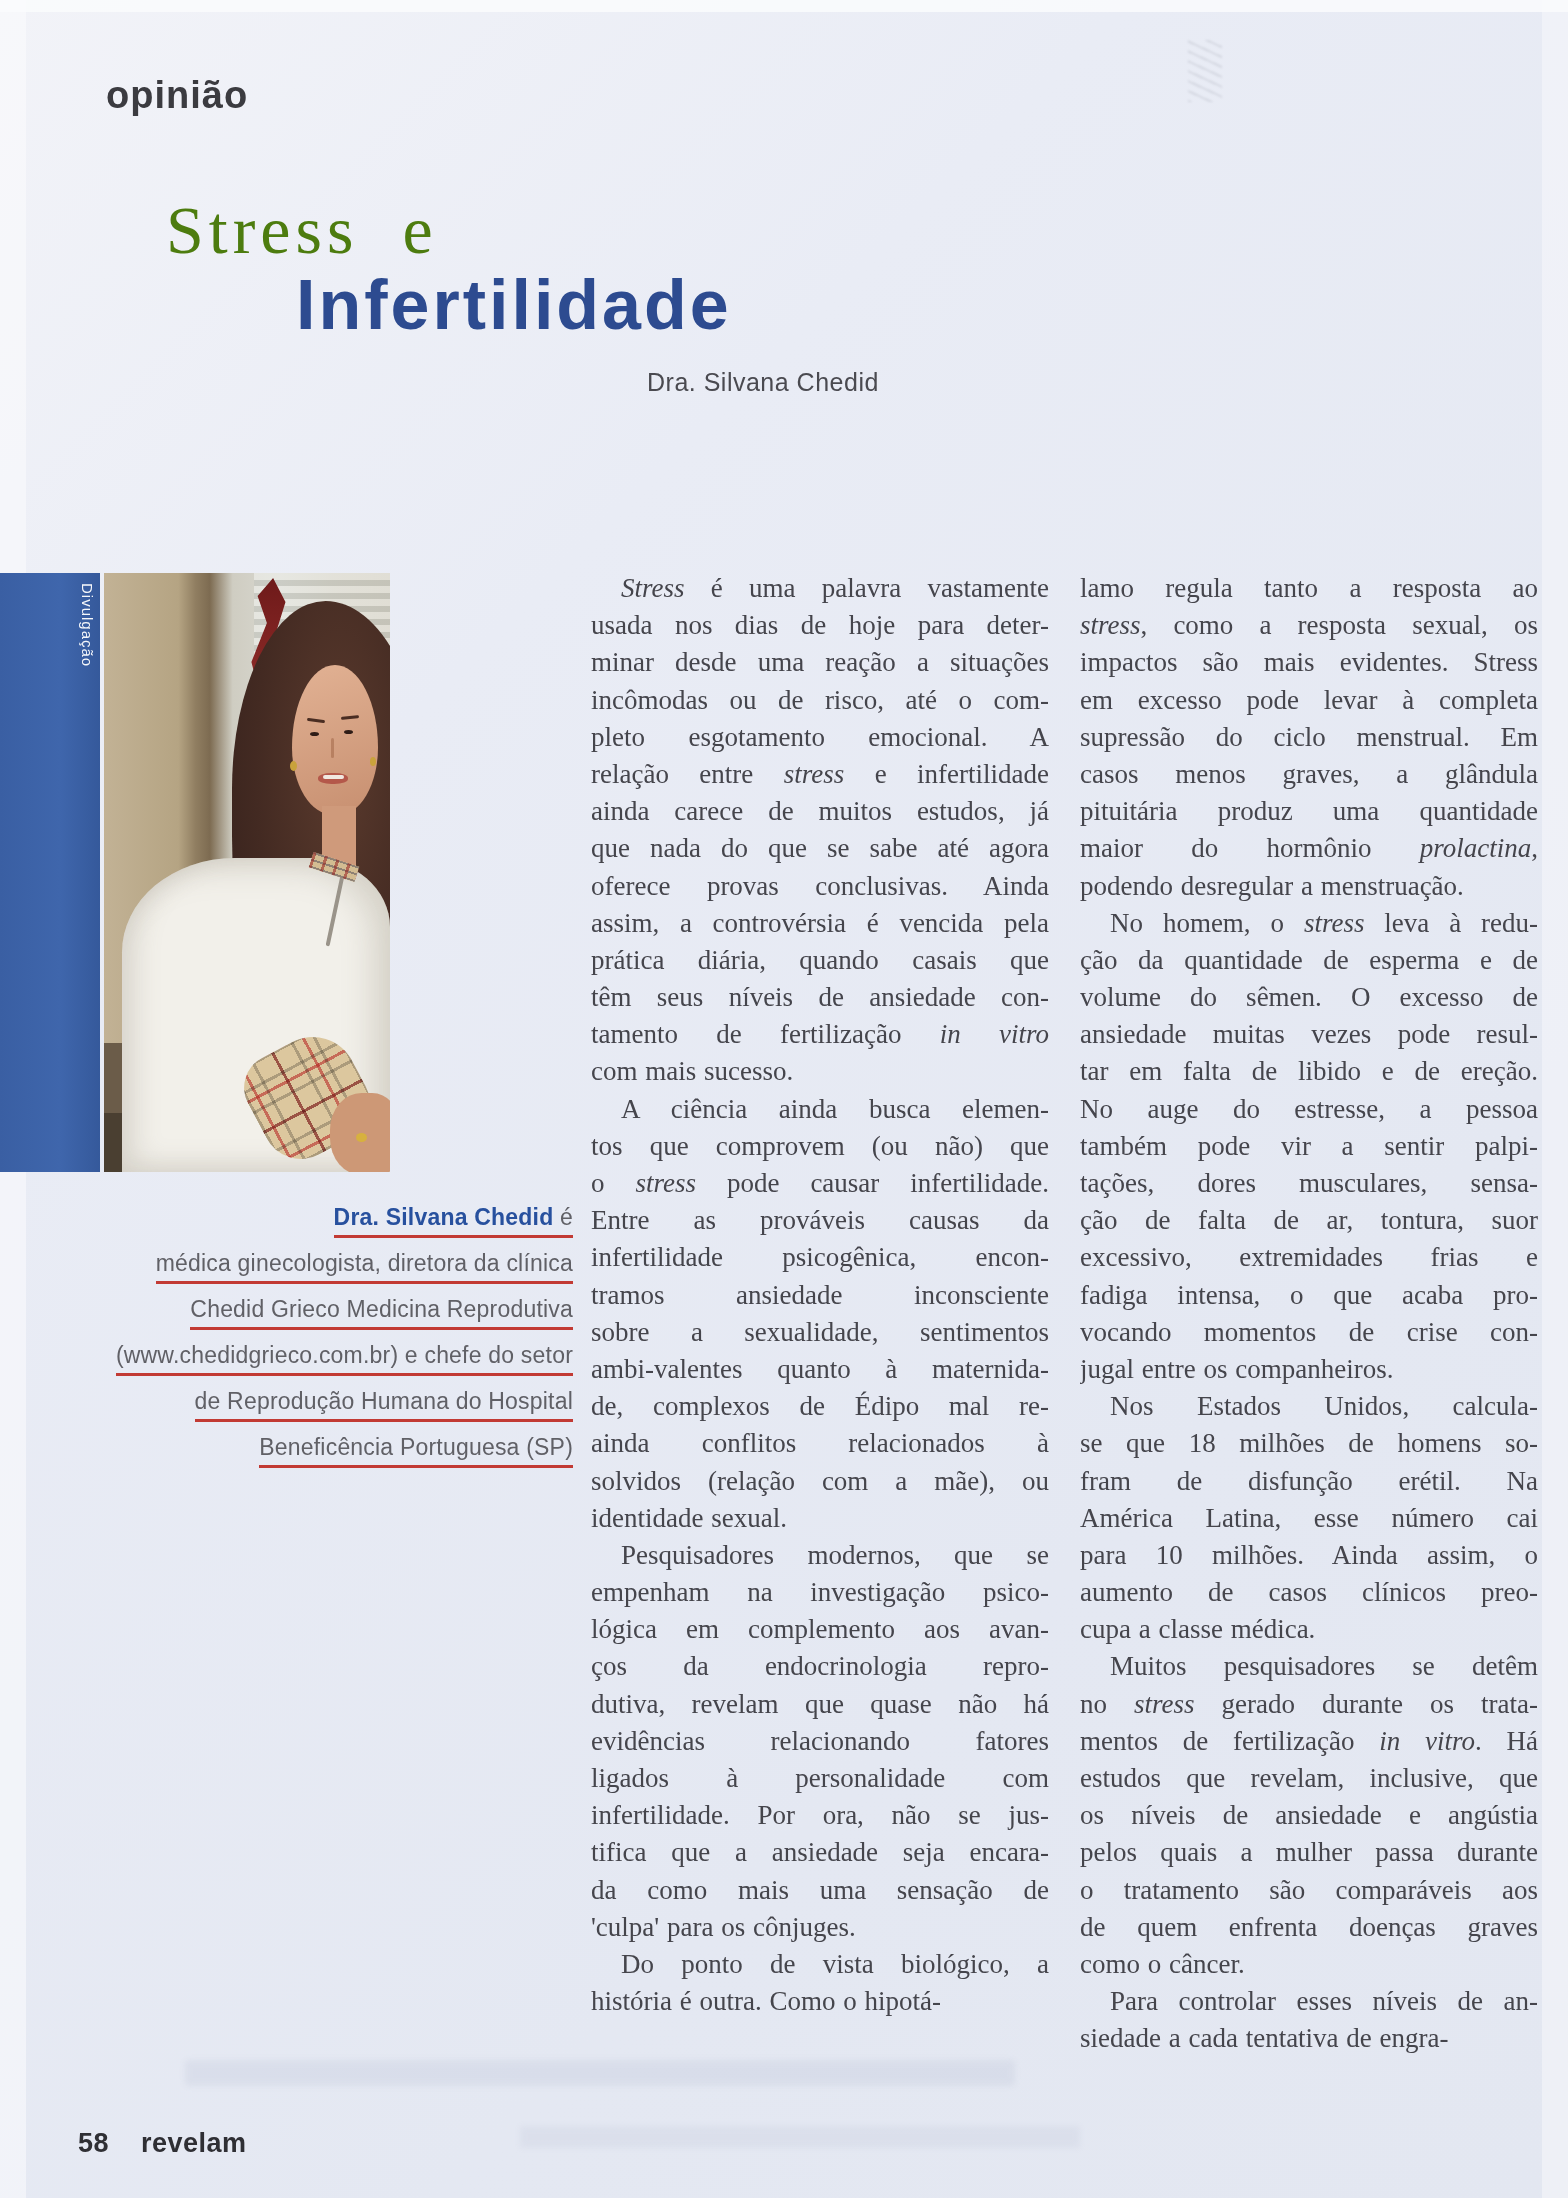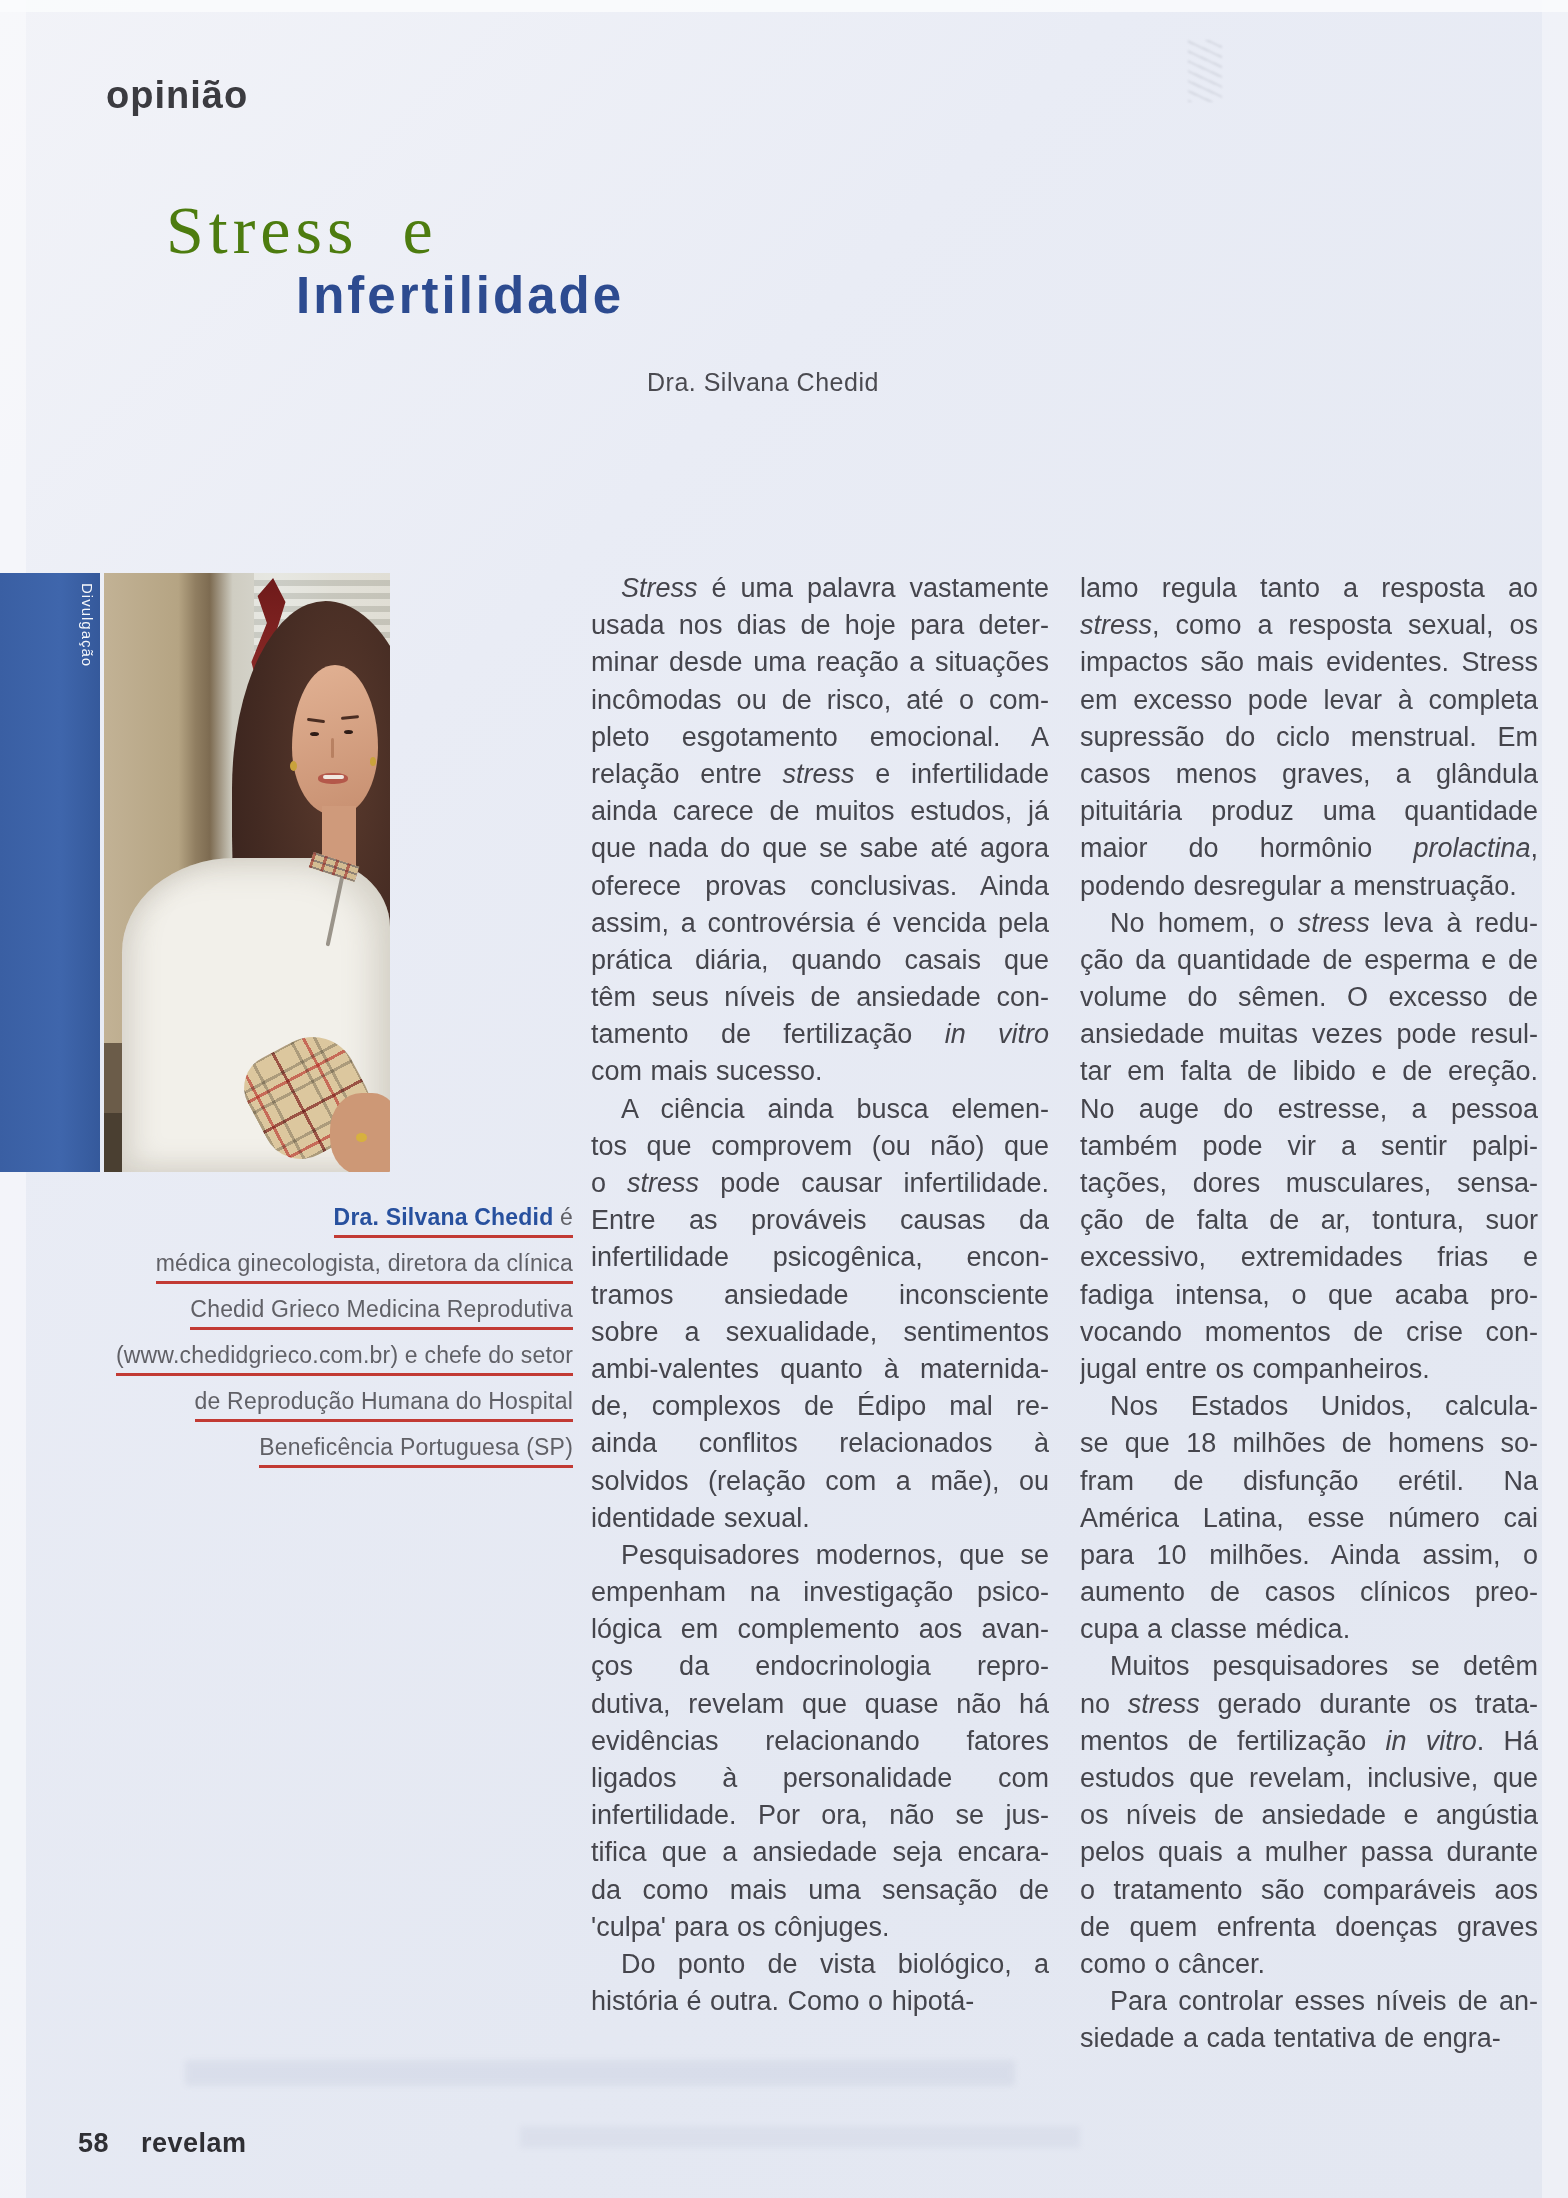--- a/index.html
+++ b/index.html
@@ -16,21 +16,21 @@
     position:absolute;left:106px;top:74px;
     font-size:38px;font-weight:bold;letter-spacing:1px;color:#3b3b40;
   }
   .title-serif{
     position:absolute;left:166px;top:196px;margin:0;
     font-family:"Liberation Serif",serif;font-weight:normal;
     font-size:68px;line-height:1;letter-spacing:5px;word-spacing:22px;color:#4d7c0f;
   }
   .title-blue{
     position:absolute;left:296px;top:270px;margin:0;
-    font-size:51px;line-height:1;font-weight:bold;letter-spacing:3px;color:#2d4b90;
+    font-size:70px;line-height:1;font-weight:bold;letter-spacing:3px;color:#2d4b90;
   }
   .author{
     position:absolute;left:647px;top:368px;
     font-size:25px;color:#4a4a50;letter-spacing:.5px;
   }
 
   
   .credit-bar{
     position:absolute;left:0;top:573px;width:100px;height:599px;
     background:linear-gradient(90deg,#3a5fa3,#3f66ac 60%,#35599b);
@@ -93,21 +93,21 @@
   .caption{position:absolute;left:103px;top:1206px;width:470px;text-align:right;}
   .cap-row{margin:0 0 14px 0;}
   .cap-line{
     display:inline-block;font-size:23px;color:#606066;letter-spacing:.2px;
     padding-bottom:6px;border-bottom:3px solid #c23a34;line-height:1;
   }
   .cap-line strong{color:#27509e;font-weight:bold;}
 
   
   .col{position:absolute;top:570px;width:458px;color:#45454c;
-    font-family:Liberation Sans, sans-serif;font-size:27px;}
+    font-family:Liberation Serif, serif;font-size:27px;}
   .col1{left:591px;}
   .col2{left:1080px;}
   .bline{height:37.2px;line-height:37.2px;text-align:justify;text-align-last:justify;
     white-space:normal;overflow:hidden;word-spacing:1px;}
   .bline.plast{text-align-last:left;}
   .bline.pindent{text-indent:30px;}
   .bline i{font-style:italic;}
 
   
   .footer{position:absolute;left:78px;top:2128px;display:flex;gap:32px;

